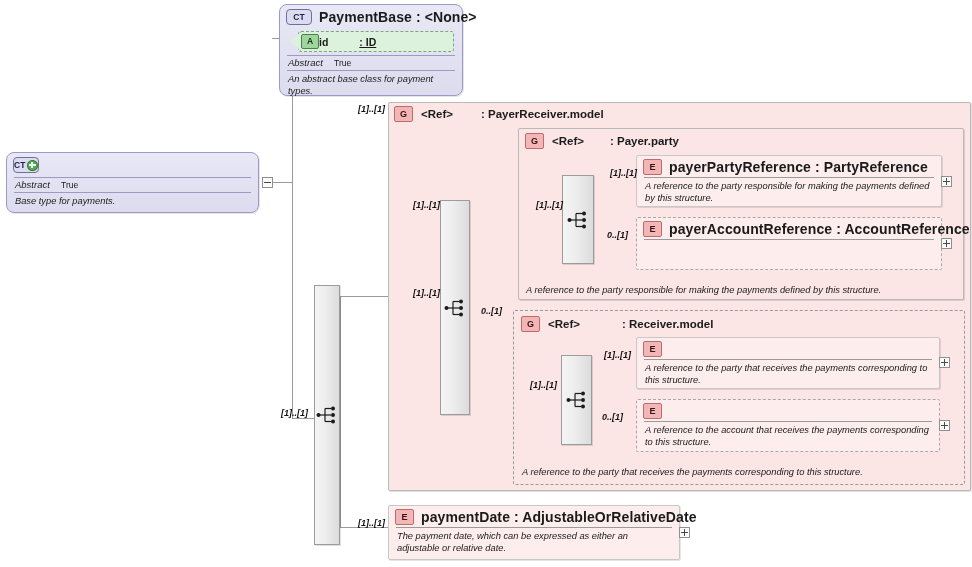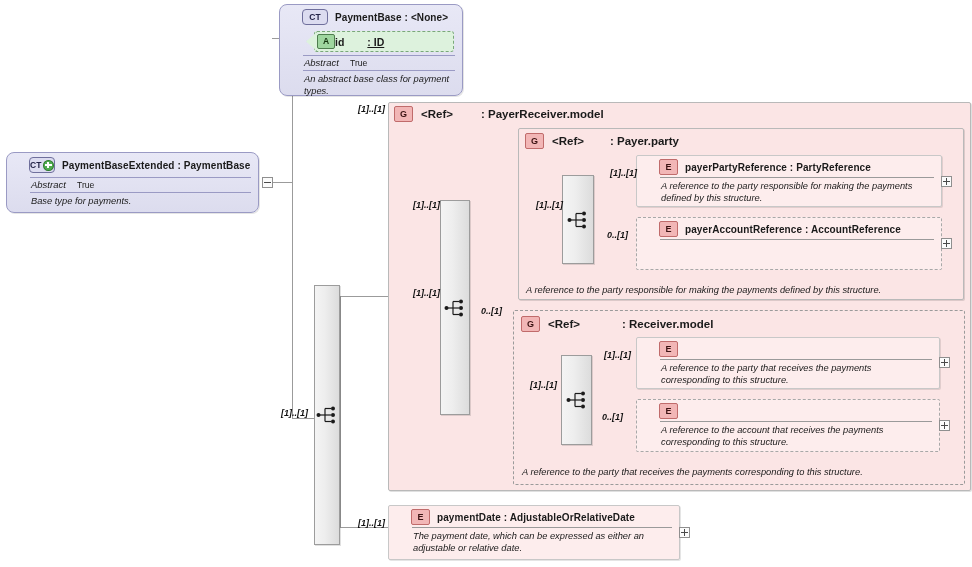--- a/index.html
+++ b/index.html
@@ -4,23 +4,23 @@
 <style>
   html,body{margin:0;padding:0;background:#ffffff;}
   body{
     width:972px;height:567px;position:relative;overflow:hidden;
     font-family:"Liberation Sans","DejaVu Sans",sans-serif;
     -webkit-font-smoothing:antialiased;
   }
   .abs{position:absolute;box-sizing:border-box;}
 
   
-  .node{border-radius:3px;padding-left:16px;}
+  .node{border-radius:3px;}
   .node .title{display:flex;align-items:center;gap:7px;padding:4px 7px 4px 6px;}
-  .node .title .nm{font-size:10px;font-weight:bold;color:#1a1a1a;white-space:nowrap;letter-spacing:.1px;}
+  .node .title .nm{font-size:14px;font-weight:bold;color:#1a1a1a;white-space:nowrap;letter-spacing:.1px;}
   .node .sep{height:1px;background:#8c8c8c;margin:0 7px;}
   .node .doc{font-size:9.3px;font-style:italic;color:#1a1a1a;padding:3px 8px 4px 8px;line-height:1.28;}
 
   
   .chip{width:17px;height:14px;border-radius:2px;display:flex;align-items:center;justify-content:center;
         font-size:9px;font-weight:bold;line-height:1;flex:none;}
   .chip-E{background:#f2b6b6;border:1px solid #c06b6b;color:#3a1212;}
   .chip-G{background:#f2b6b6;border:1px solid #c06b6b;color:#3a1212;}
   .chip-CT{background:#dcdcf0;border:1px solid #6f6f9c;color:#232347;border-radius:4px;
            width:24px;height:14px;font-size:8.5px;}
@@ -104,41 +104,40 @@
 
 <div class="abs node ct-box" style="left:279px;top:4px;width:184px;height:92px;">
   <div class="title">
     <span class="chip chip-CT">CT</span>
     <span class="nm">PaymentBase : &lt;None&gt;</span>
   </div>
   <div class="attr">
     <span class="attr-notch"></span>
     <span class="chip chip-A">A</span>
     <span class="aname">id</span>
-    <span class="atype" style="margin-left:14px;text-decoration:underline;">: ID</span>
+    <span class="atype" style="margin-left:22px;text-decoration:underline;">: ID</span>
   </div>
   <div class="sep"></div>
   <div class="ct-row">
     <span class="k">Abstract</span>
     <span class="v">True</span>
   </div>
   <div class="sep"></div>
   <div class="doc">An abstract base class for payment types.</div>
 </div>
 
 <div class="abs node ct-box" style="left:6px;top:152px;width:253px;height:61px;">
   <div class="title">
     <span class="chip chip-CT" style="position:relative;gap:0;">CT
       <span style="display:inline-block;width:9px;height:9px;border-radius:50%;background:#4fae4f;
                    border:1px solid #2f7a2f;position:relative;margin-left:2px;">
         <span style="position:absolute;left:1px;top:3.5px;width:7px;height:1.5px;background:#fff;"></span>
         <span style="position:absolute;left:2.7px;top:1.5px;width:1.5px;height:6px;background:#fff;"></span>
       </span>
     </span>
-    <span class="nm">PaymentBaseExtended : PaymentBase</span>
   </div>
   <div class="sep"></div>
   <div class="ct-row">
     <span class="k">Abstract</span>
     <span class="v">True</span>
   </div>
   <div class="sep"></div>
   <div class="doc">Base type for payments.</div>
 </div>
 <div class="abs pm" style="left:262px;top:177px;">

